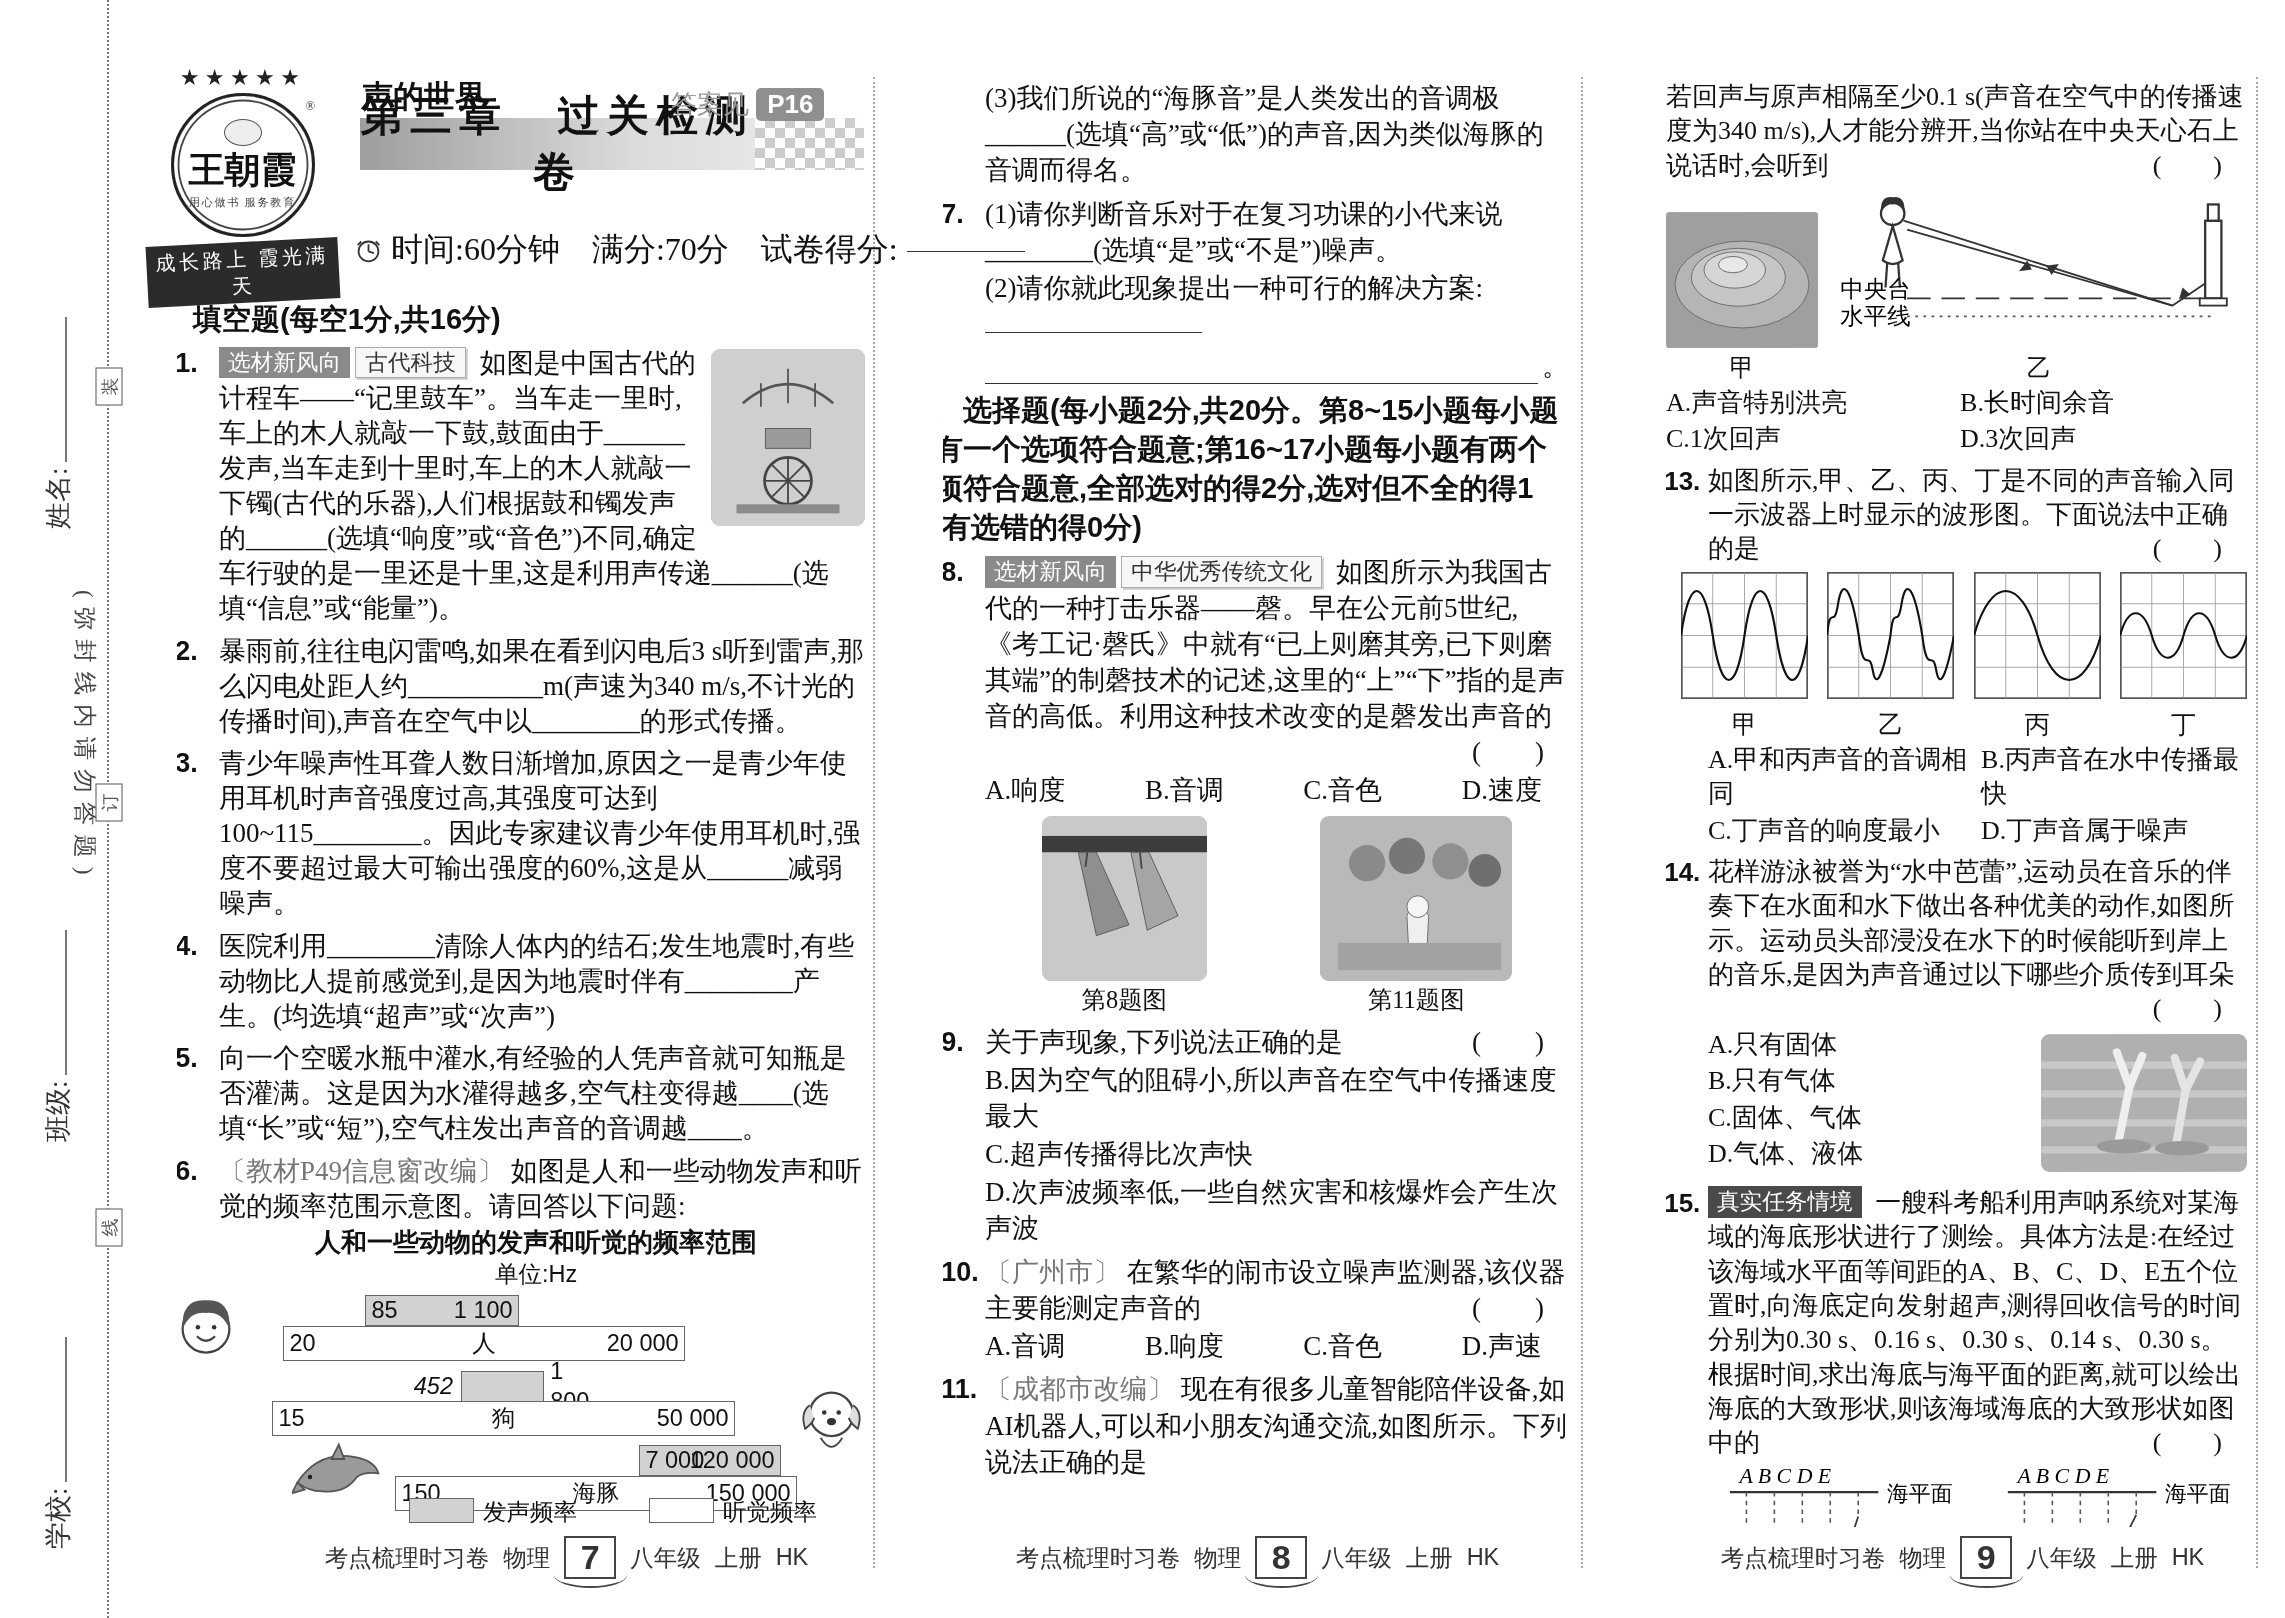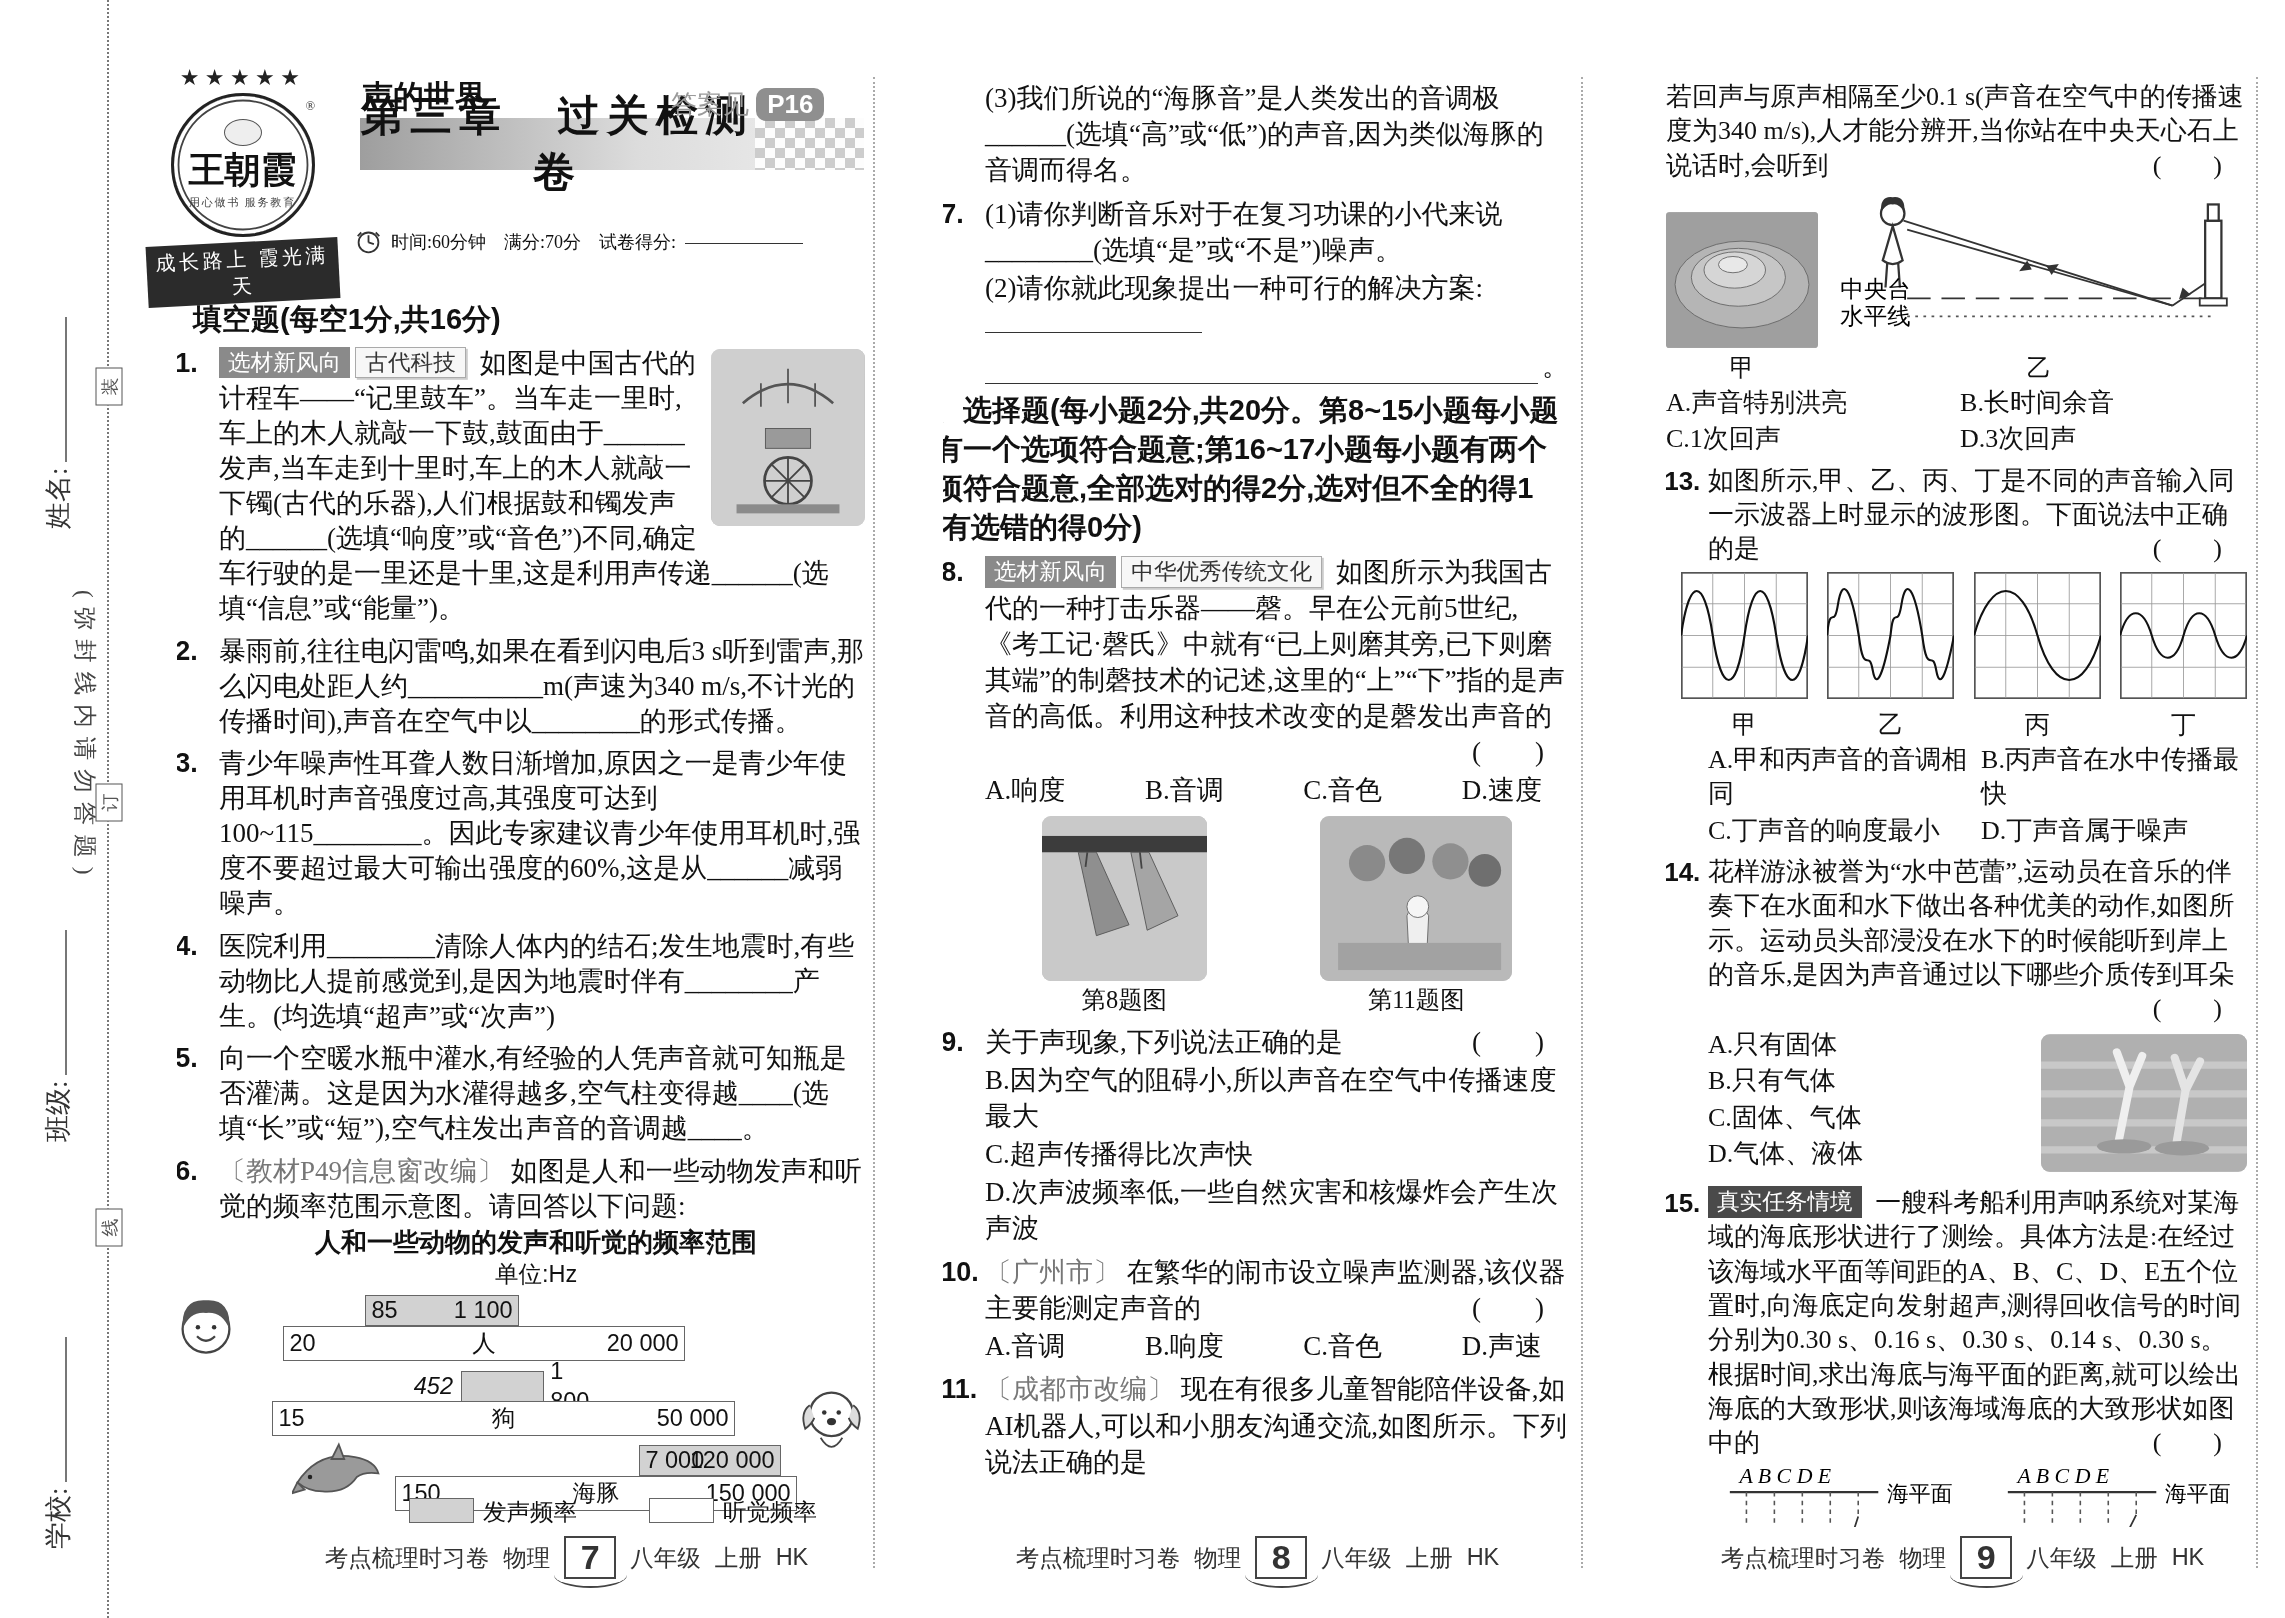--- a/index.html
+++ b/index.html
@@ -29,22 +29,22 @@
   .logo .ribbon{margin:5.4px auto 0;width:192px;background:#2b2b2b;color:#fff;font-size:20px;
                 padding:3.6px 0;transform:rotate(-3deg);letter-spacing:3.6px;}
   .unit{position:absolute;left:362px;top:76px;font-size:31px;font-weight:bold;font-family:"Liberation Sans",sans-serif;}
   .banner{position:absolute;left:360px;top:118px;width:504px;height:52px;display:flex;align-items:center;
           background:linear-gradient(to right,#9e9e9e,#dcdcdc 55%,#efefef);}
   .banner .btitle{flex:1;text-align:center;font-size:42px;font-weight:bold;letter-spacing:7.2px;
                   font-family:"Liberation Sans",sans-serif;}
   .banner .checker{width:109px;height:52px;background:repeating-conic-gradient(#c9c9c9 0% 25%,#ffffff 0% 50%) 0 0/20px 20px;opacity:.9;}
   .ansref{position:absolute;left:671px;top:87px;font-size:26px;color:#9a9a9a;display:flex;align-items:center;gap:7.2px;
           font-family:"Liberation Sans",sans-serif;justify-content:flex-end;}
-  .ansref .pbadge{background:#8f8f8f;color:#fff;border-radius:10px;padding:0.9px 11px;font-weight:bold;}
-  .examline{position:absolute;left:355px;top:228px;font-size:18px;display:flex;align-items:center;gap:9px;justify-content:flex-end;}
+  .ansref .pbadge{background:#8f8f8f;color:#fff;border-radius:5px;padding:0.9px 11px;font-weight:bold;}
+  .examline{position:absolute;left:355px;top:228px;font-size:32px;display:flex;align-items:center;gap:9px;justify-content:flex-end;}
   .examline .blank{display:inline-block;width:118px;border-bottom:1.8px solid #333;height:3.6px;}
   
   .col{position:absolute;overflow:hidden;}
   #col1{left:177px;top:299px;width:688px;height:1230px;font-size:27px;line-height:1.30;}
   #col2{left:943px;top:80px;width:626px;height:1447px;font-size:27px;line-height:1.34;}
   #col3{left:1666px;top:80px;width:581px;height:1447px;font-size:26px;line-height:1.32;}
   .sechead{font-weight:bold;font-size:29px;font-family:"Liberation Sans",sans-serif;margin:1.8px 0 7.2px -42px;}
   #col2 .sechead{margin-left:-38px;}
   .q{position:relative;padding-left:42px;margin-bottom:7.2px;}
   .qnum{position:absolute;left:-1.8px;top:0;font-weight:bold;font-family:"Liberation Sans",sans-serif;}

